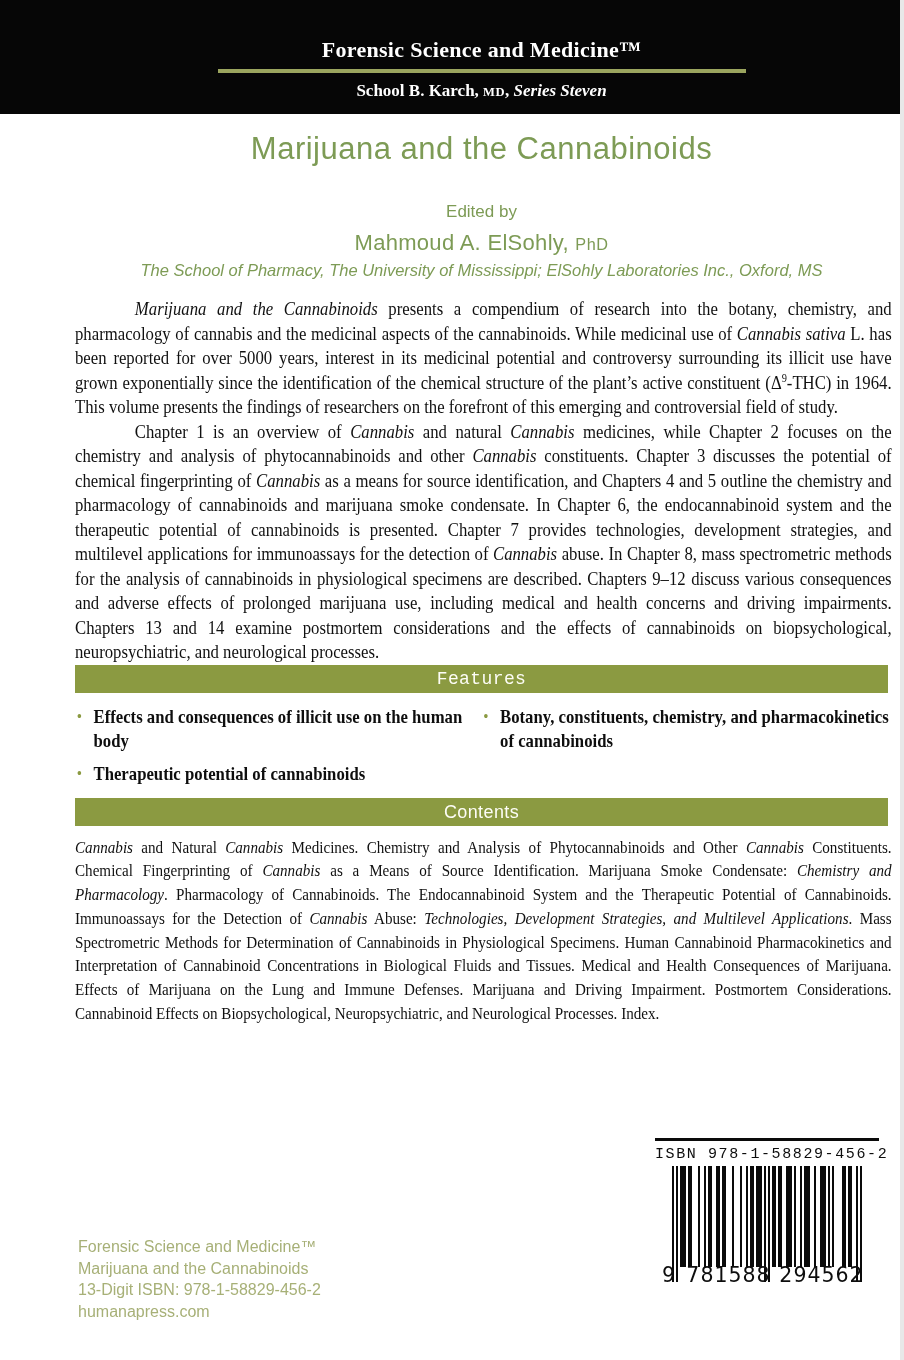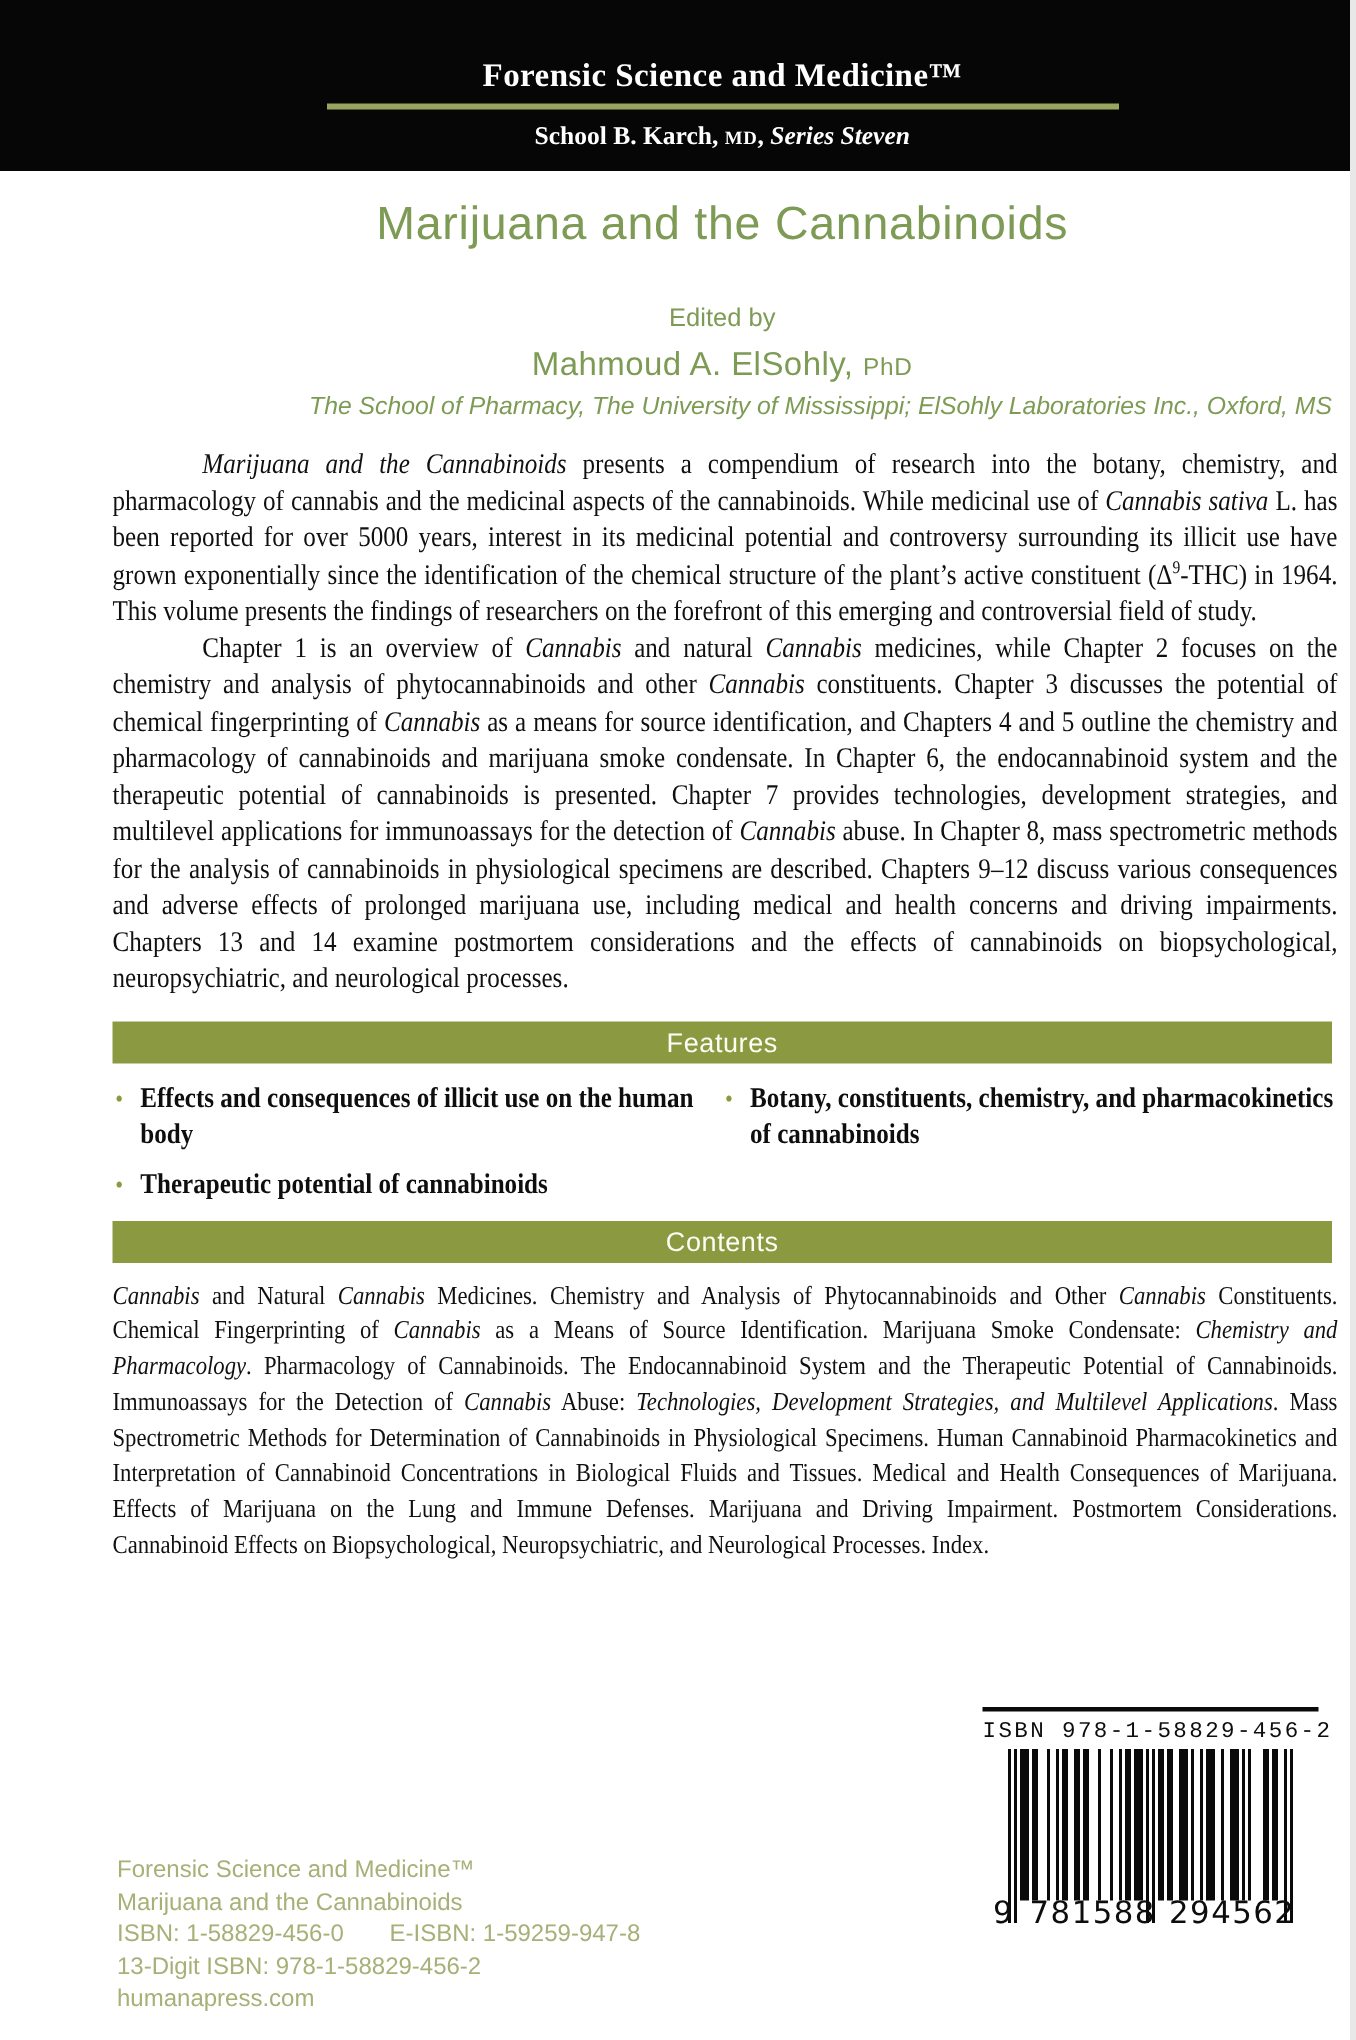--- a/index.html
+++ b/index.html
@@ -26,40 +26,40 @@
   }
   .edited-by{
     margin-top:36px;text-align:center;color:#7d9b55;
     font-family:"Liberation Sans",sans-serif;font-size:17px;line-height:20px;
   }
   .author{
     margin-top:8px;text-align:center;color:#7d9b55;
     font-family:"Liberation Sans",sans-serif;font-size:22px;line-height:26px;letter-spacing:.3px;
   }
   .affiliation{
-    margin-top:3px;text-align:right;color:#7d9b55;font-style:italic;
+    margin-top:3px;text-align:center;color:#7d9b55;font-style:italic;
     font-family:"Liberation Sans",sans-serif;font-size:16.5px;line-height:20px;
   }
   
   .condensed{width:928px;transform:scaleX(0.88);transform-origin:left top;}
   .synopsis{
     font-size:19px;line-height:24.5px;text-align:justify;color:#101010;
     margin-top:17px;
   }
   .synopsis p{margin:0;text-indent:68px;}
   .synopsis p + p{margin-top:0;}
   .sup{vertical-align:super;font-size:0.62em;line-height:0;}
   .it{font-style:italic;}
   .sc{font-size:0.74em;letter-spacing:.5px;text-align:right;}
   
   .banner{
     height:28px;line-height:28px;background:#8b9a41;color:#fdfdf6;text-align:center;
     font-family:"Liberation Sans",sans-serif;font-size:18px;letter-spacing:.4px;
   }
-  .banner.features{margin-top:15px;}
+  .banner.features{font-family:Liberation Mono, monospace;}
   .banner.contents{margin-top:12px;}
   
   .features-cols{display:flex;margin-top:12px;}
   .fcol{box-sizing:border-box;}
   .fcol.left{width:462px;padding-right:18px;}
   .fcol.right{width:466px;}
   .feature-item{
     position:relative;padding-left:21px;font-weight:bold;font-size:19px;line-height:24px;
     color:#0e0e0e;hyphens:manual;
   }
@@ -149,24 +149,20 @@
     <div class="banner contents">
       <span>Contents</span>
     </div>
 
     <div class="contents-body condensed"><span class="it">Cannabis</span><span> and Natural </span><span class="it">Cannabis</span><span> Medicines. Chemistry and Analysis of Phytocannabinoids and Other </span><span class="it">Cannabis</span><span> Constituents. Chemical Fingerprinting of </span><span class="it">Cannabis</span><span> as a Means of Source Identification. Marijuana Smoke Condensate: </span><span class="it">Chemistry and Pharmacology</span><span>. Pharmacology of Cannabinoids. The Endocannabinoid System and the Therapeutic Potential of Cannabinoids. Immunoassays for the Detection of </span><span class="it">Cannabis</span><span> Abuse: </span><span class="it">Technologies, Development Strategies, and Multilevel Applications</span><span>. Mass Spectrometric Methods for Determination of Cannabinoids in Physiological Specimens. Human Cannabinoid Pharmacokinetics and Interpretation of Cannabinoid Concentrations in Biological Fluids and Tissues. Medical and Health Consequences of Marijuana. Effects of Marijuana on the Lung and Immune Defenses. Marijuana and Driving Impairment. Postmortem Considerations. Cannabinoid Effects on Biopsychological, Neuropsychiatric, and Neurological Processes. Index.</span></div>
   </div>
 
   <div class="colophon">
     <div>Forensic Science and Medicine™</div>
     <div>Marijuana and the Cannabinoids</div>
-    <div class="row">
-      <span>ISBN: 1-58829-456-0</span>
-      <span>E-ISBN: 1-59259-947-8</span>
-    </div>
     <div>13-Digit ISBN: 978-1-58829-456-2</div>
     <div>humanapress.com</div>
   </div>
 
   <div class="barcode">
     <div class="bc-rule"></div>
     <div class="bc-label">ISBN 978-1-58829-456-2</div>
     <div class="bars">
       <div class="bc-digits">
           <span class="g0">9</span>

